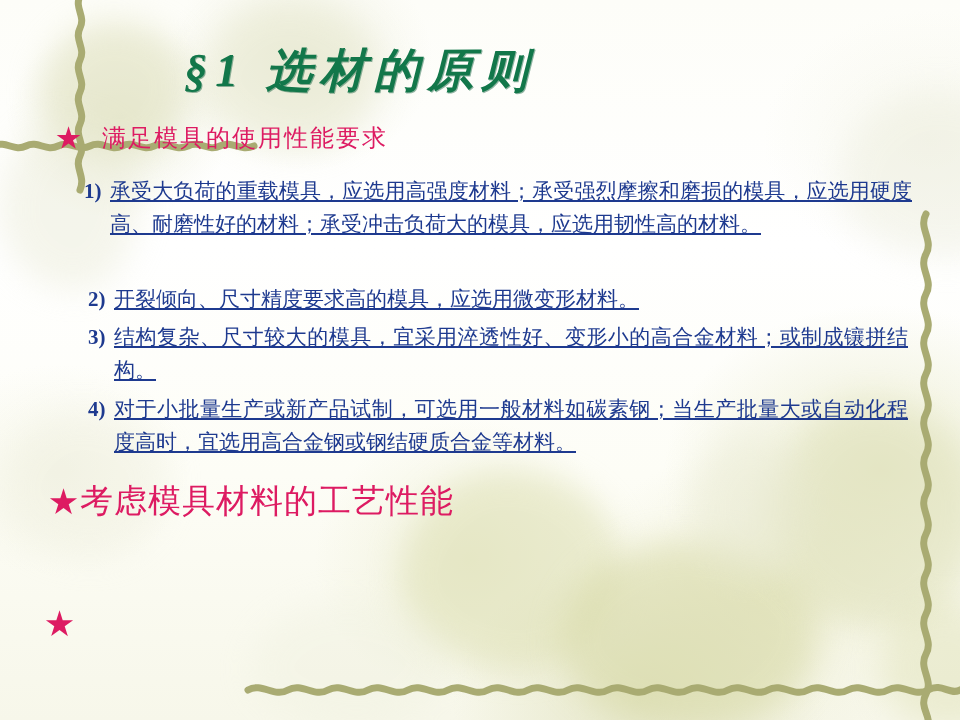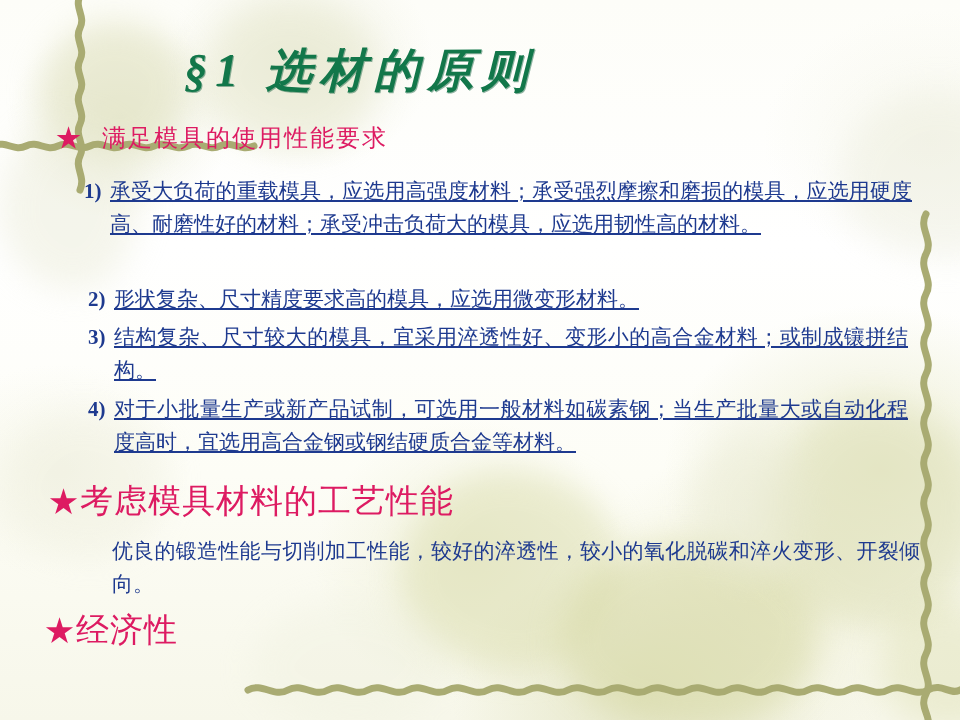--- a/index.html
+++ b/index.html
@@ -203,39 +203,37 @@
       <span class="btext">满足模具的使用性能要求</span>
     </div>
 
     <div class="numbered" id="item-1">
       <span class="num">1)</span>
       <span class="body">承受大负荷的重载模具，应选用高强度材料；承受强烈摩擦和磨损的模具，应选用硬度高、耐磨性好的材料；承受冲击负荷大的模具，应选用韧性高的材料。</span>
     </div>
 
     <div class="numbered" id="item-2">
       <span class="num">2)</span>
-      <span class="body">形状复杂、尺寸精度要求高的模具，应选用微变形材料。</span>
+      <span class="body">开裂倾向、尺寸精度要求高的模具，应选用微变形材料。</span>
     </div>
 
     <div class="numbered" id="item-3">
       <span class="num">3)</span>
       <span class="body">结构复杂、尺寸较大的模具，宜采用淬透性好、变形小的高合金材料；或制成镶拼结构。</span>
     </div>
 
     <div class="numbered" id="item-4">
       <span class="num">4)</span>
       <span class="body">对于小批量生产或新产品试制，可选用一般材料如碳素钢；当生产批量大或自动化程度高时，宜选用高合金钢或钢结硬质合金等材料。</span>
     </div>
 
     <div class="bullet" id="bullet-2">
       <span class="star">★</span>
       <span class="btext">考虑模具材料的工艺性能</span>
     </div>
 
-    <div class="subtext" id="sub-2">优良的锻造性能与切削加工性能，较好的淬透性，较小的氧化脱碳和淬火变形、开裂倾向。</div>
 
     <div class="bullet" id="bullet-3">
       <span class="star">★</span>
-      <span class="btext">经济性</span>
     </div>
 
   </div>
 </div>
 
 </body></html>

